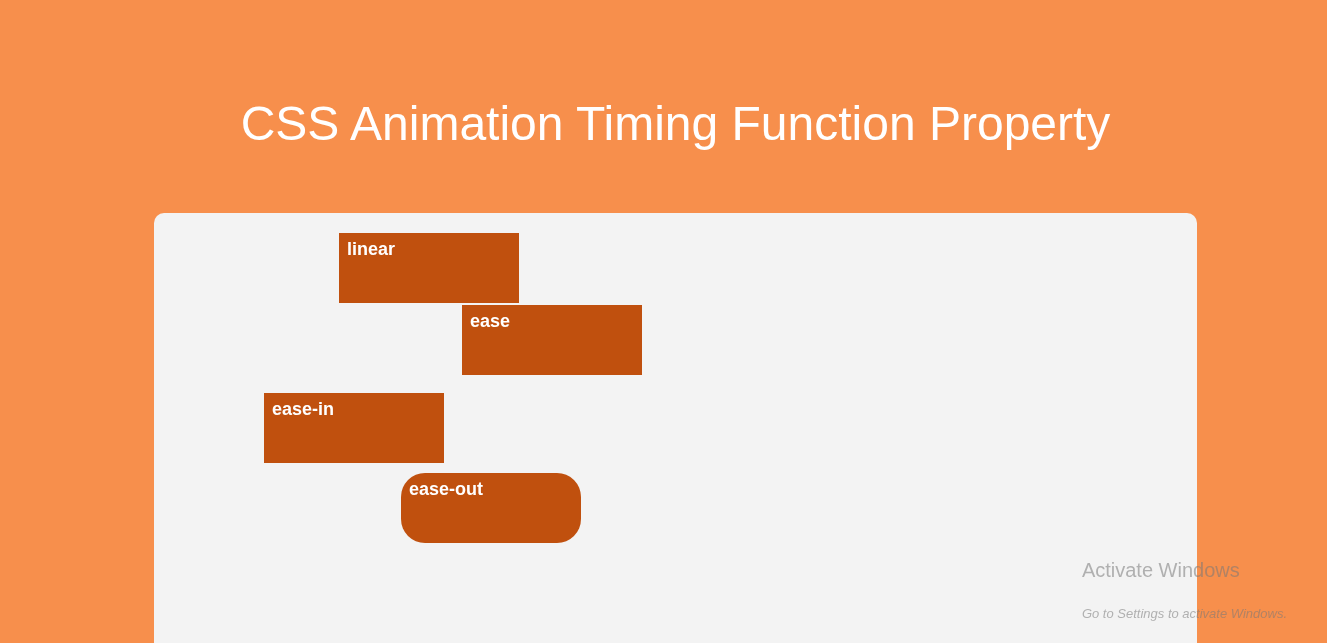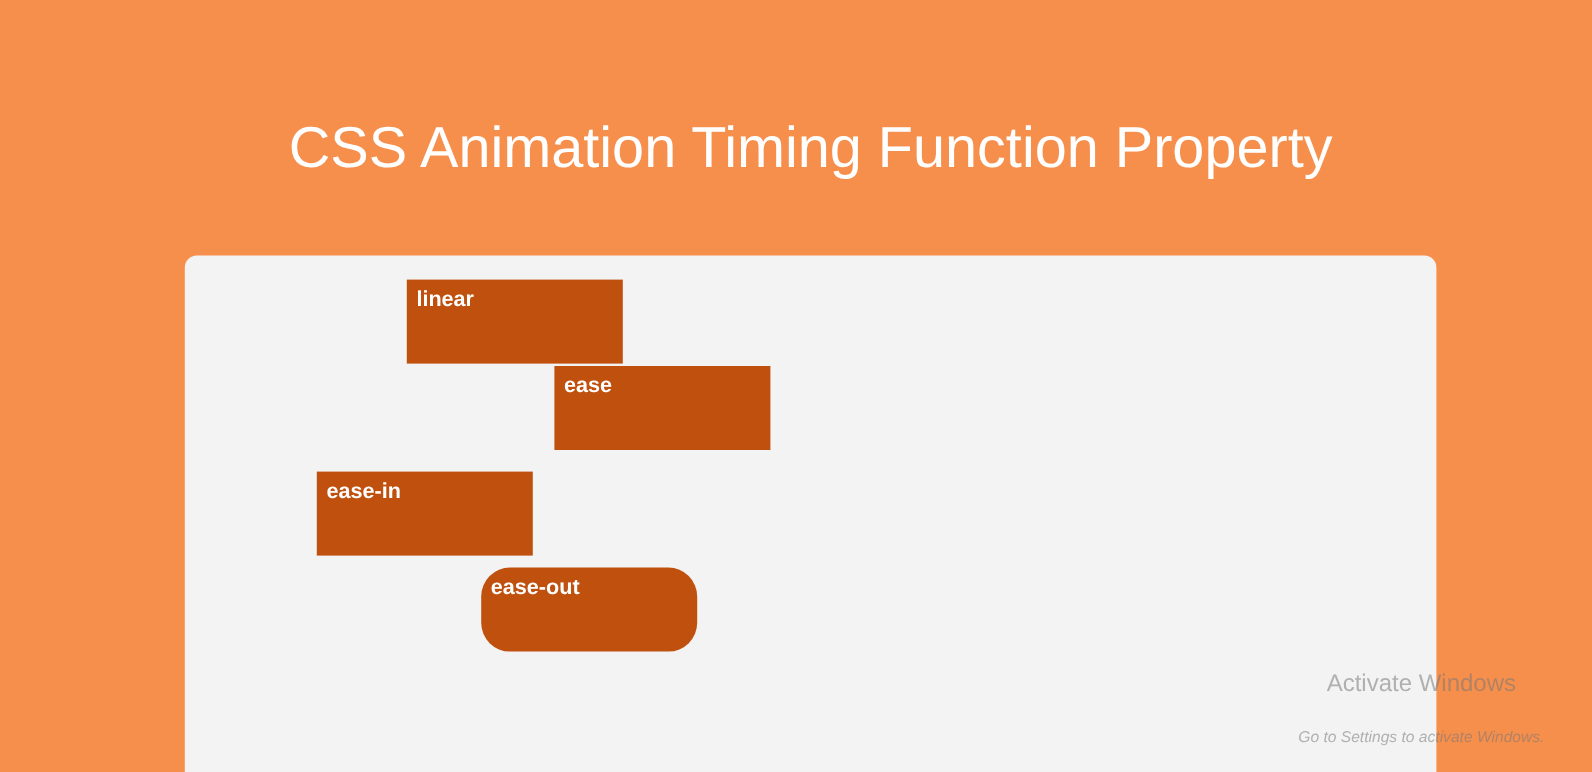--- a/index.html
+++ b/index.html
@@ -66,21 +66,20 @@
       position: absolute;
       right: 28px;
       bottom: 10px;
       text-align: left;
       color: rgba(120, 120, 120, 0.55);
       font-family: "Segoe UI", Arial, sans-serif;
     }
     .watermark-title {
       font-size: 20px;
       font-weight: 400;
-      text-align: center;
     }
     .watermark-sub {
       font-size: 13px;
       font-style: italic;
     }
   </style>
 </head>
 <body>
 
 <h1 class="page-title">CSS Animation Timing Function Property</h1>

